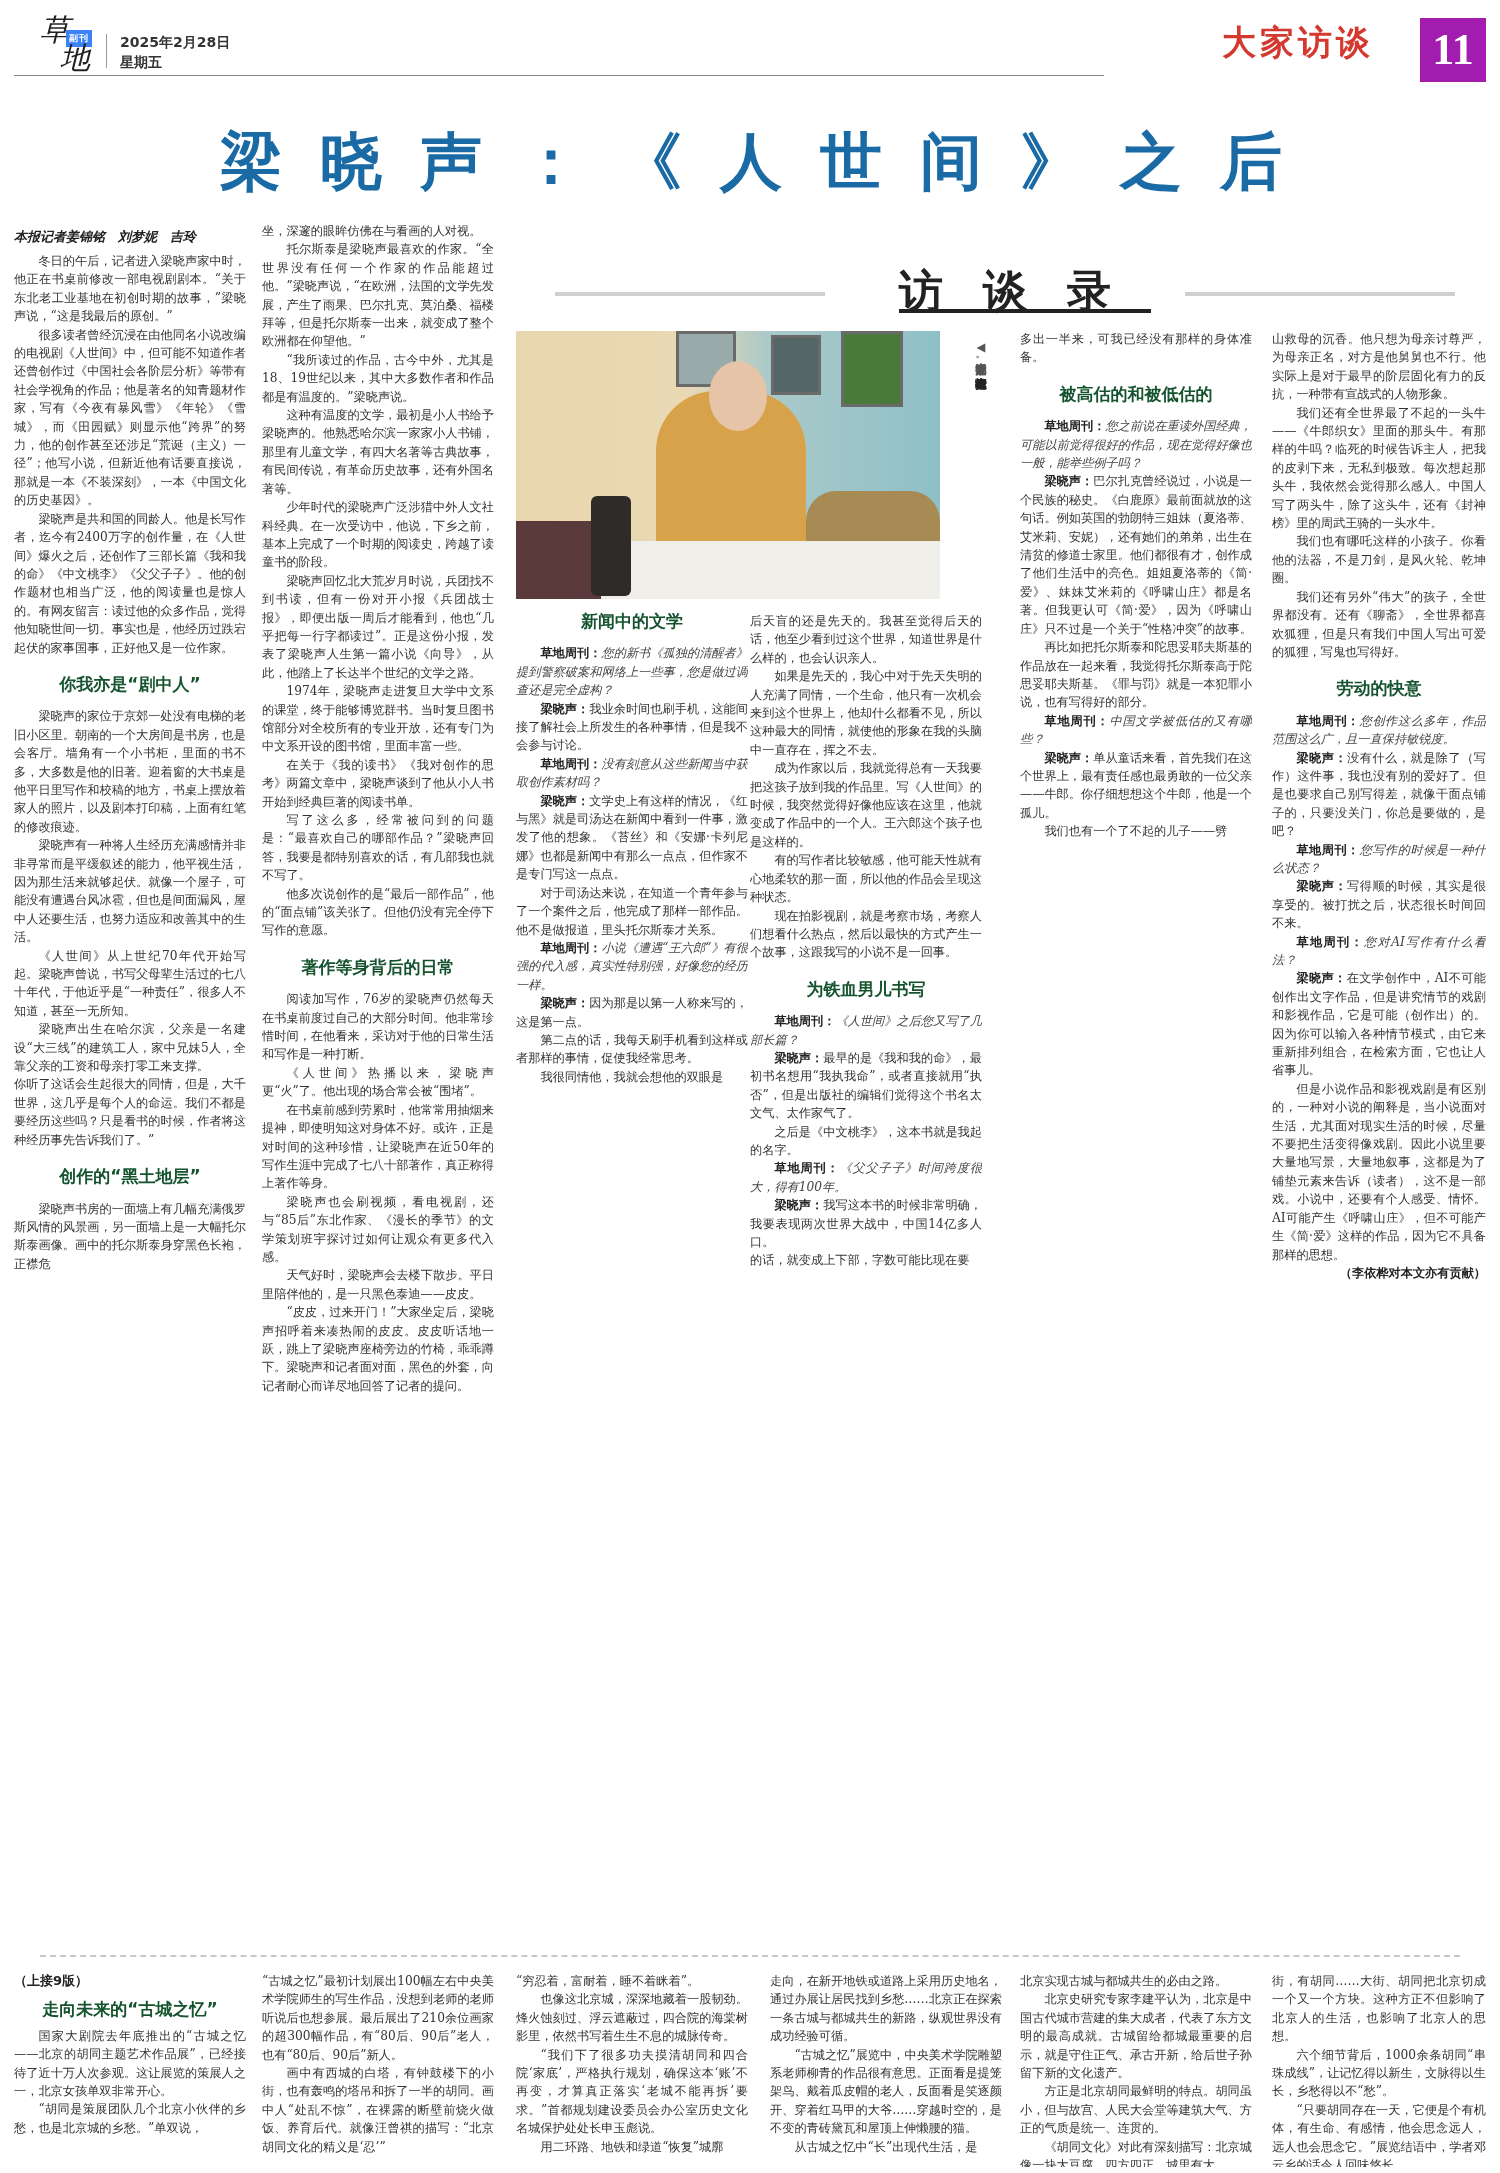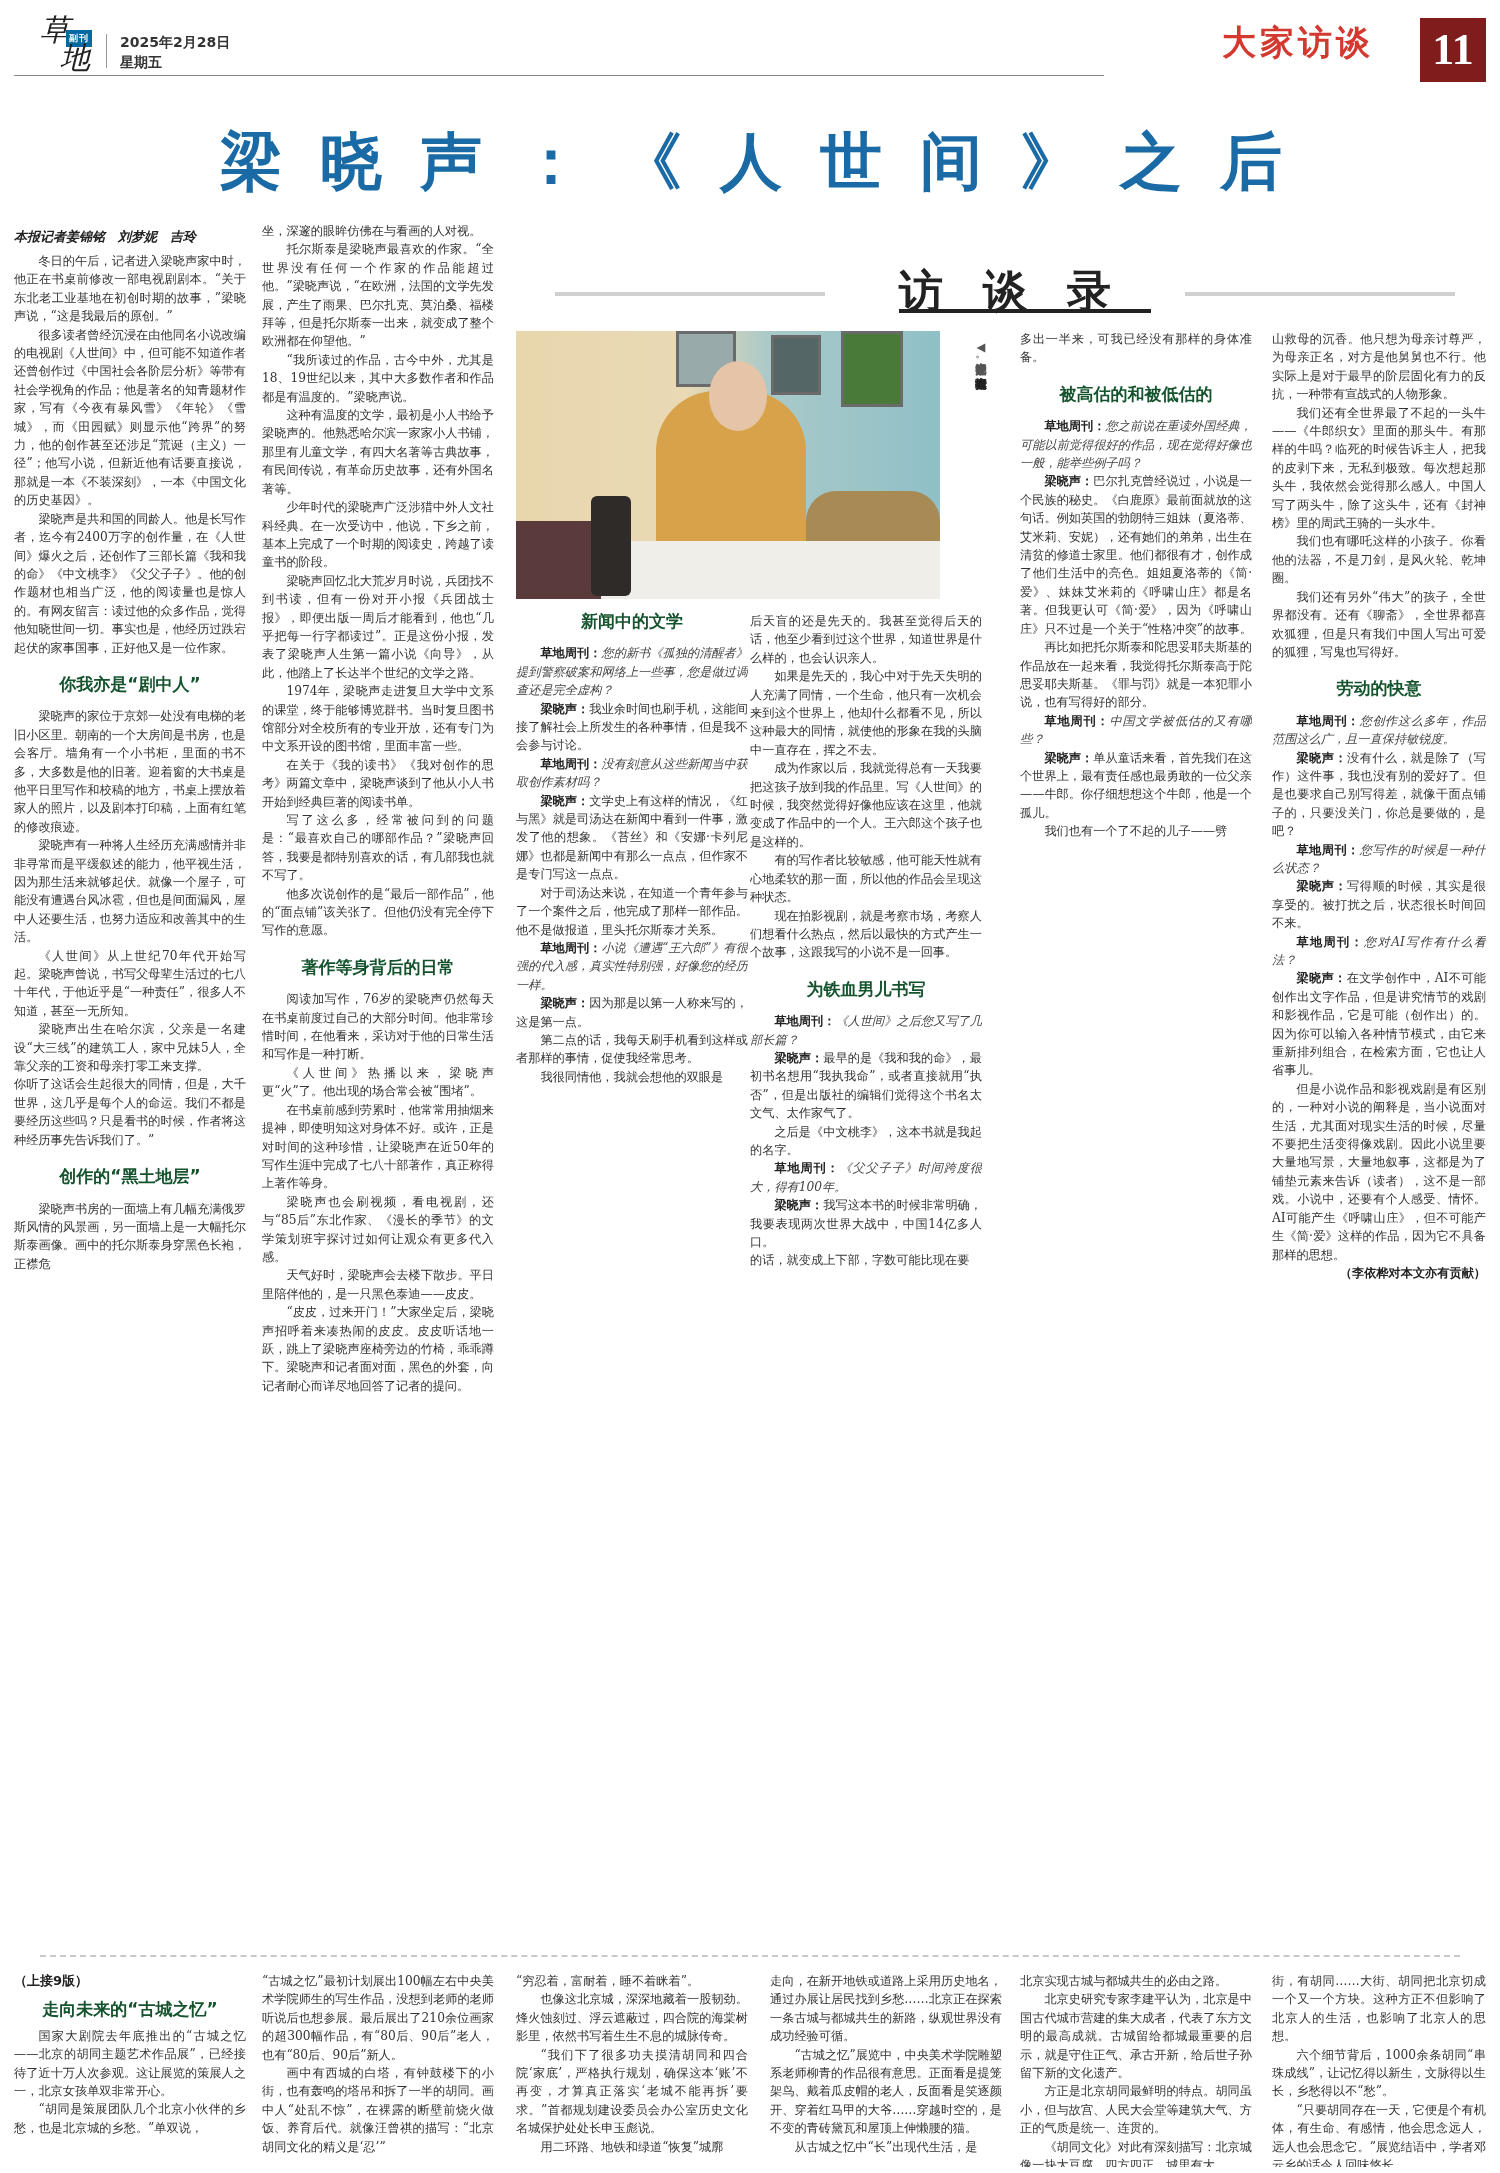--- a/index.html
+++ b/index.html
@@ -4,26 +4,26 @@
 <style>
   * { box-sizing: border-box; margin: 0; padding: 0; }
   html, body { width: 1500px; height: 2173px; background: #ffffff; overflow: hidden; }
   body { font-family: "DejaVu Serif", "Liberation Serif", serif; color: #2a2a2a; position: relative; }
 
   .masthead { position: absolute; left: 0; top: 0; width: 1500px; height: 80px; }
   .logo { position: absolute; left: 38px; top: 10px; width: 62px; height: 60px; }
   .logo .calli { position: absolute; font-family: "DejaVu Serif", serif; font-size: 30px; color: #222; font-style: italic; }
   .logo .c1 { left: 2px; top: 0px; }
   .logo .c2 { left: 22px; top: 28px; }
-  .logo .badge { position: absolute; left: 28px; top: 20px; background: #0369a1; color: #fff; font-size: 9px; padding: 2px 3px; font-family: "DejaVu Sans", sans-serif; font-weight: bold; letter-spacing: 1px; }
+  .logo .badge { position: absolute; left: 28px; top: 20px; background: #3b82f6; color: #fff; font-size: 9px; padding: 2px 3px; font-family: "DejaVu Sans", sans-serif; font-weight: bold; letter-spacing: 1px; }
   .mast-sep { position: absolute; left: 106px; top: 34px; width: 1px; height: 34px; background: #999; }
   .mast-date { position: absolute; left: 120px; top: 32px; font-family: "DejaVu Sans", sans-serif; font-size: 14px; color: #333; line-height: 20px; font-weight: bold; }
   .mast-rule { position: absolute; left: 14px; top: 75px; width: 1090px; height: 1px; background: #888; }
   .section-title { position: absolute; left: 1222px; top: 20px; font-size: 34px; color: #d4392f; font-weight: bold; letter-spacing: 4px; font-family: "DejaVu Serif", serif; }
-  .page-no { position: absolute; left: 1420px; top: 18px; width: 66px; height: 64px; background: #7f1d1d; color: #fff; font-size: 44px; font-weight: bold; text-align: center; line-height: 64px; font-family: "Liberation Serif", serif; }
+  .page-no { position: absolute; left: 1420px; top: 18px; width: 66px; height: 64px; background: #a21caf; color: #fff; font-size: 44px; font-weight: bold; text-align: center; line-height: 64px; font-family: "Liberation Serif", serif; }
 
   .headline { position: absolute; left: 0; top: 120px; width: 1500px; text-align: center; font-family: "DejaVu Sans", sans-serif; font-weight: bold; font-size: 62px; color: #1a6aa5; letter-spacing: 38px; padding-left: 40px; }
 
   .byline { position: absolute; left: 14px; top: 228px; font-family: "DejaVu Sans", sans-serif; font-size: 13px; font-weight: bold; color: #222; font-style: italic; }
 
   .col { position: absolute; font-size: 12.2px; line-height: 18.4px; color: #333; text-align: justify; overflow: hidden; }
   .col p { text-indent: 2em; }
   .col p.noind { text-indent: 0; }
   .col .q { font-style: italic; color: #444; }
   .col .sp { font-family: "DejaVu Sans", sans-serif; font-weight: bold; color: #222; }

